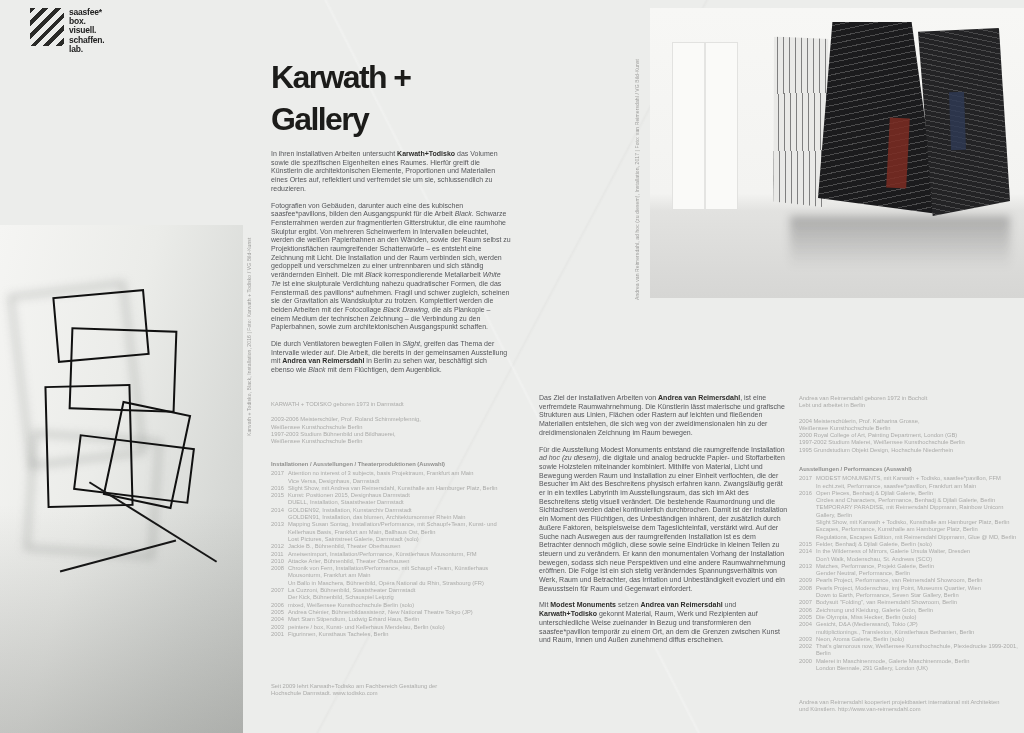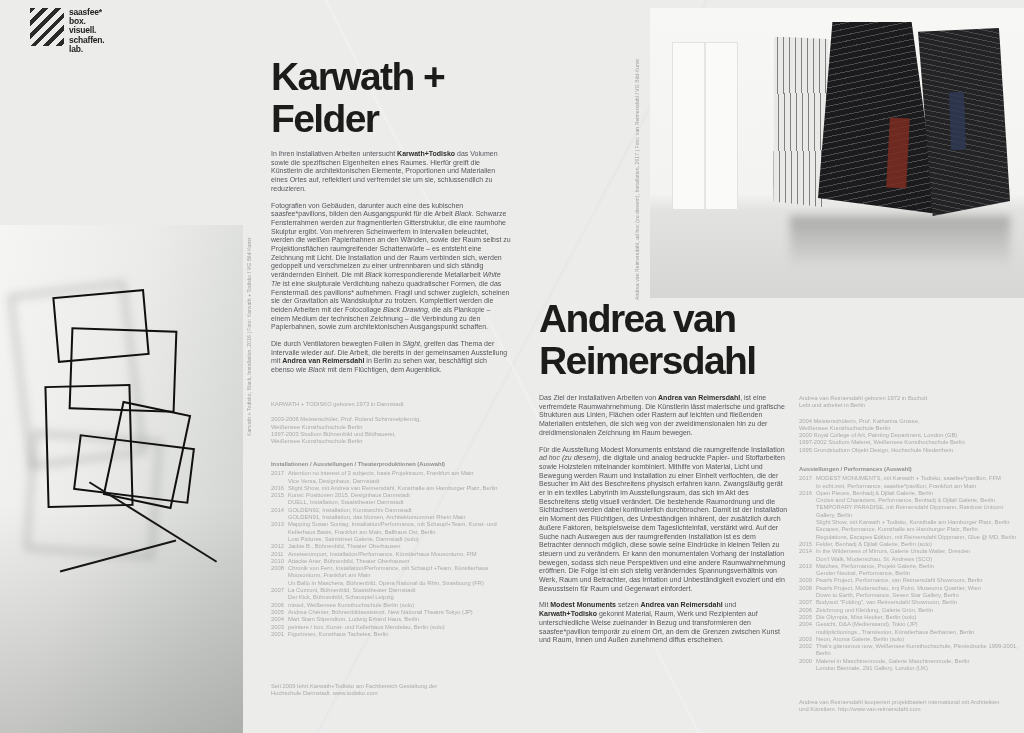--- a/index.html
+++ b/index.html
@@ -67,21 +67,21 @@
     filter:blur(4px);
   }
   
   .v-caption{
     position:absolute; writing-mode:vertical-rl; transform:rotate(180deg);
     font-size:5px; letter-spacing:.1px; color:#9e9e9c; white-space:nowrap;
   }
   #caption-left{ left:246px; top:266px; height:170px; }
   #caption-right{ left:634px; top:170px; height:130px; }
   
-  .headline{ font-weight:bold; color:#1c1c1a; font-size:39px; line-height:42px; letter-spacing:-1.6px; }
+  .headline{ font-weight:bold; color:#1c1c1a; font-size:32px; line-height:42px; letter-spacing:-1.6px; }
   #article-left{ position:absolute; left:271px; top:56px; width:240px; }
   #article-right-title{ position:absolute; left:539px; top:298px; width:252px; }
   .body-copy{ margin-top:9px; }
   .para{ font-size:7px; line-height:8.7px; color:#55565a; margin-bottom:8px; }
   .para .b{ font-weight:bold; color:#2d2d2b; }
   .para .i{ font-style:italic; }
   #article-left .body-copy{ margin-top:10px; }
   #article-right-body{ position:absolute; left:539px; top:394px; width:250px; }
   
   .cv{ font-size:5.8px; line-height:7.3px; color:#aaaaa8; }
@@ -136,21 +136,21 @@
     <div class="drape" id="drape-black2"></div>
     <div class="drape" id="drape-red"></div>
     <div class="drape" id="drape-blue"></div>
     <div id="floor-reflection"></div>
   </div>
   <div id="caption-right" class="v-caption">Andrea van Reimersdahl, ad hoc (zu diesem), Installation, 2017 | Foto: van Reimersdahl / VG Bild-Kunst</div>
 
   <div id="article-left">
     <div class="headline">
       <div>Karwath +</div>
-      <div>Felder</div>
+      <div>Gallery</div>
     </div>
     <div class="body-copy">
         <div class="para"><span>In ihren installativen Arbeiten untersucht </span><span class="b">Karwath+Todisko</span><span> das Volumen sowie die spezifischen Eigenheiten eines Raumes. Hierfür greift die Künstlerin die architektonischen Elemente, Proportionen und Materialien eines Ortes auf, reflektiert und verfremdet sie um sie, schlussendlich zu reduzieren.</span></div>
         <div class="para"><span>Fotografien von Gebäuden, darunter auch eine des kubischen saasfee*pavillons, bilden den Ausgangspunkt für die Arbeit </span><span class="i">Black</span><span>. Schwarze Fensterrahmen werden zur fragmentierten Gitterstruktur, die eine raumhohe Skulptur ergibt. Von mehreren Scheinwerfern in Intervallen beleuchtet, werden die weißen Papierbahnen an den Wänden, sowie der Raum selbst zu Projektionsflächen raumgreifender Schattenwürfe – es entsteht eine Zeichnung mit Licht. Die Installation und der Raum verbinden sich, werden gedoppelt und verschmelzen zu einer untrennbaren und sich ständig verändernden Einheit. Die mit </span><span class="i">Black</span><span> korrespondierende Metallarbeit </span><span class="i">White Tie</span><span> ist eine skulpturale Verdichtung nahezu quadratischer Formen, die das Fenstermaß des pavillons* aufnehmen. Fragil und schwer zugleich, scheinen sie der Gravitation als Wandskulptur zu trotzen. Komplettiert werden die beiden Arbeiten mit der Fotocollage </span><span class="i">Black Drawing</span><span>, die als Plankopie – einem Medium der technischen Zeichnung – die Verbindung zu den Papierbahnen, sowie zum architektonischen Ausgangspunkt schaffen.</span></div>
         <div class="para"><span>Die durch Ventilatoren bewegten Folien in </span><span class="i">Slight</span><span>, greifen das Thema der Intervalle wieder auf. Die Arbeit, die bereits in der gemeinsamen Ausstellung mit </span><span class="b">Andrea van Reimersdahl</span><span> in Berlin zu sehen war, beschäftigt sich ebenso wie </span><span class="i">Black</span><span> mit dem Flüchtigen, dem Augenblick.</span></div>
       </div>
   </div>
 
   <div id="cv-left-bio" class="cv">
     <div class="line">KARWATH + TODISKO geboren 1973 in Darmstadt</div>
@@ -263,26 +263,20 @@
           </div>
         </div>
       </div>
   </div>
 
   <div id="cv-left-footer" class="cv">
       <div class="line">Seit 2009 lehrt Karwath+Todisko am Fachbereich Gestaltung der</div>
       <div class="line">Hochschule Darmstadt. www.todisko.com</div>
     </div>
 
-  <div id="article-right-title">
-    <div class="headline">
-      <div>Andrea van</div>
-      <div>Reimersdahl</div>
-    </div>
-  </div>
   <div id="article-right-body">
       <div class="para"><span>Das Ziel der installativen Arbeiten von </span><span class="b">Andrea van Reimersdahl</span><span>, ist eine verfremdete Raumwahrnehmung. Die Künstlerin lässt malerische und grafische Strukturen aus Linien, Flächen oder Rastern auf leichten und fließenden Materialien entstehen, die sich weg von der zweidimensionalen hin zu der dreidimensionalen Zeichnung im Raum bewegen.</span></div>
       <div class="para"><span>Für die Ausstellung Modest Monuments entstand die raumgreifende Installation </span><span class="i">ad hoc (zu diesem)</span><span>, die digitale und analog bedruckte Papier- und Stoffarbeiten sowie Holzstelen miteinander kombiniert. Mithilfe von Material, Licht und Bewegung werden Raum und Installation zu einer Einheit verflochten, die der Besucher im Akt des Beschreitens physisch erfahren kann. Zwangsläufig gerät er in ein textiles Labyrinth im Ausstellungsraum, das sich im Akt des Beschreitens stetig visuell verändert. Die bestehende Raumordnung und die Sichtachsen werden dabei kontinuierlich durchbrochen. Damit ist der Installation ein Moment des Flüchtigen, des Unbeständigen inhärent, der zusätzlich durch äußere Faktoren, beispielsweise dem Tageslichteinfall, verstärkt wird. Auf der Suche nach Auswegen aus der raumgreifenden Installation ist es dem Betrachter dennoch möglich, diese sowie seine Eindrücke in kleinen Teilen zu steuern und zu verändern. Er kann den monumentalen Vorhang der Installation bewegen, sodass sich neue Perspektiven und eine andere Raumwahrnehmung eröffnen. Die Folge ist ein sich stetig veränderndes Spannungsverhältnis von Werk, Raum und Betrachter, das Irritation und Unbeständigkeit evoziert und ein Bewusstsein für Raum und Gegenwart einfordert.</span></div>
       <div class="para"><span>Mit </span><span class="b">Modest Monuments</span><span> setzen </span><span class="b">Andrea van Reimersdahl</span><span> und </span><span class="b">Karwath+Todisko</span><span> gekonnt Material, Raum, Werk und Rezipienten auf unterschiedliche Weise zueinander in Bezug und transformieren den saasfee*pavillon temporär zu einem Ort, an dem die Grenzen zwischen Kunst und Raum, Innen und Außen zunehmend diffus erscheinen.</span></div>
     </div>
 
   <div id="cv-right-bio" class="cv">
     <div>
         <div class="line">Andrea van Reimersdahl geboren 1972 in Bocholt</div>
         <div class="line">Lebt und arbeitet in Berlin</div>

